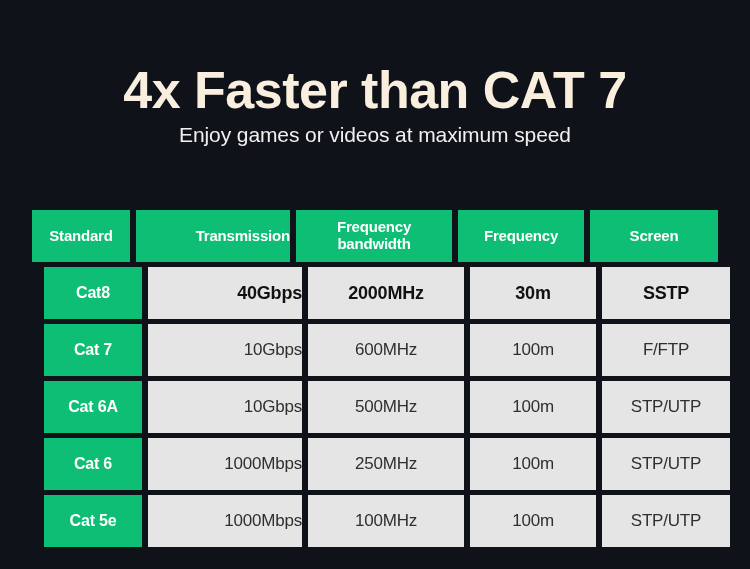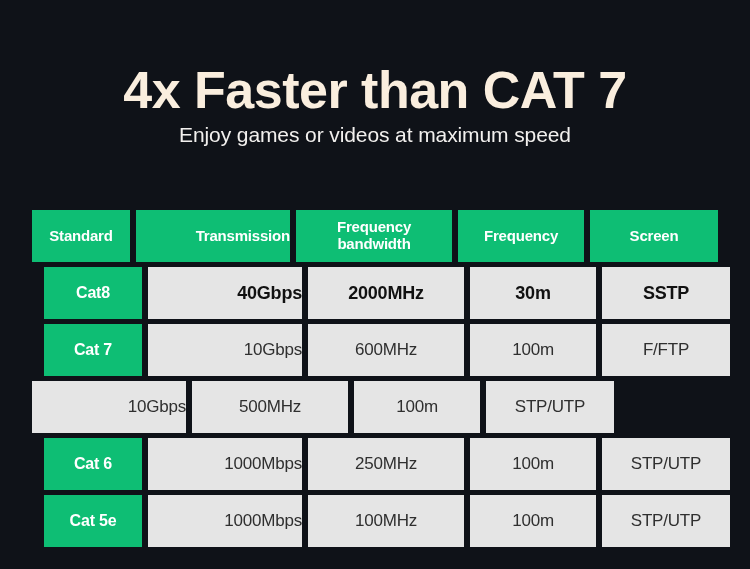--- a/index.html
+++ b/index.html
@@ -155,20 +155,21 @@
         <div class="cell col-4 data-cell">SSTP</div>
       </div>
       <div class="row">
         <div class="cell col-0 label-cell">Cat 7</div>
         <div class="cell col-1 data-cell">10Gbps</div>
         <div class="cell col-2 data-cell">600MHz</div>
         <div class="cell col-3 data-cell">100m</div>
         <div class="cell col-4 data-cell">F/FTP</div>
       </div>
       <div class="row">
+        <div class="cell col-0 label-cell">Cat 6A</div>
         <div class="cell col-1 data-cell">10Gbps</div>
         <div class="cell col-2 data-cell">500MHz</div>
         <div class="cell col-3 data-cell">100m</div>
         <div class="cell col-4 data-cell">STP/UTP</div>
       </div>
       <div class="row">
         <div class="cell col-0 label-cell">Cat 6</div>
         <div class="cell col-1 data-cell">1000Mbps</div>
         <div class="cell col-2 data-cell">250MHz</div>
         <div class="cell col-3 data-cell">100m</div>

